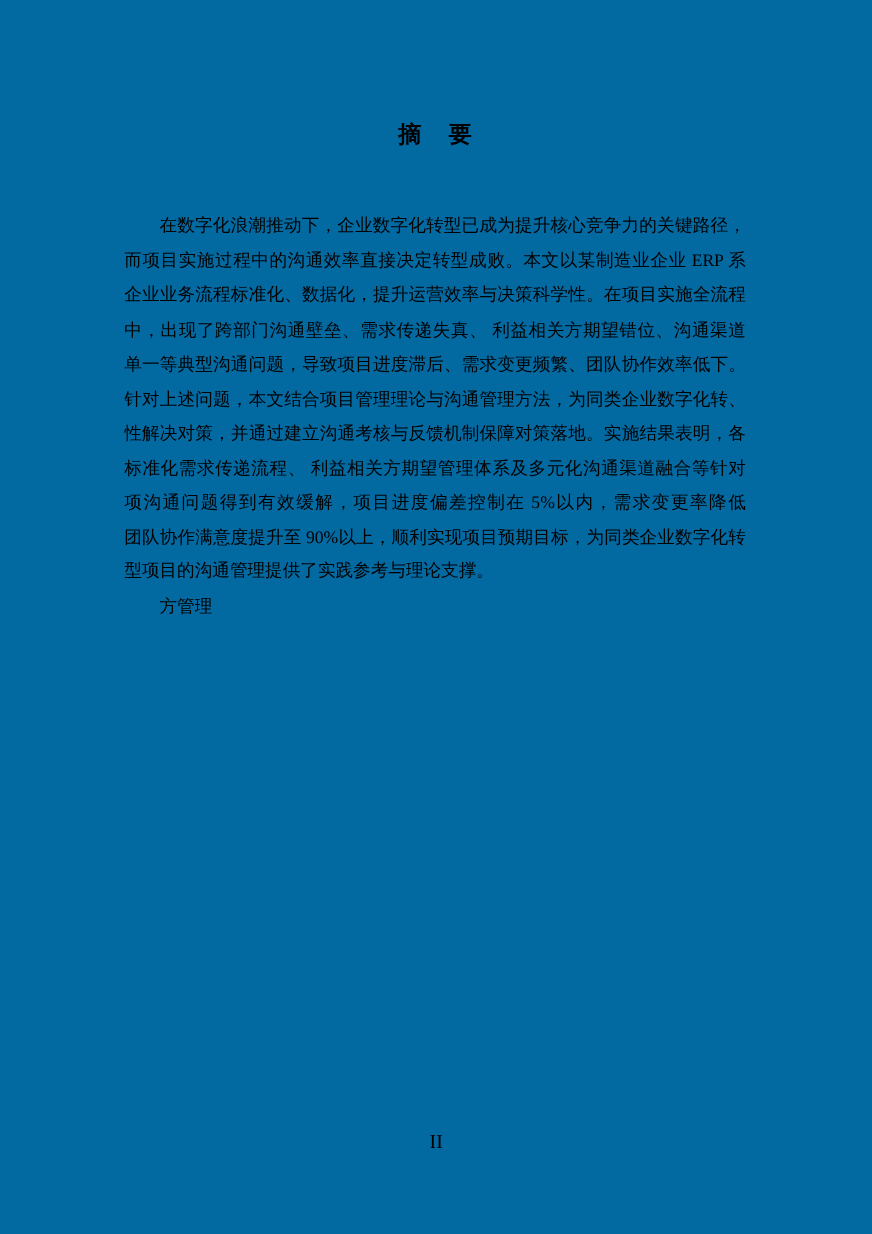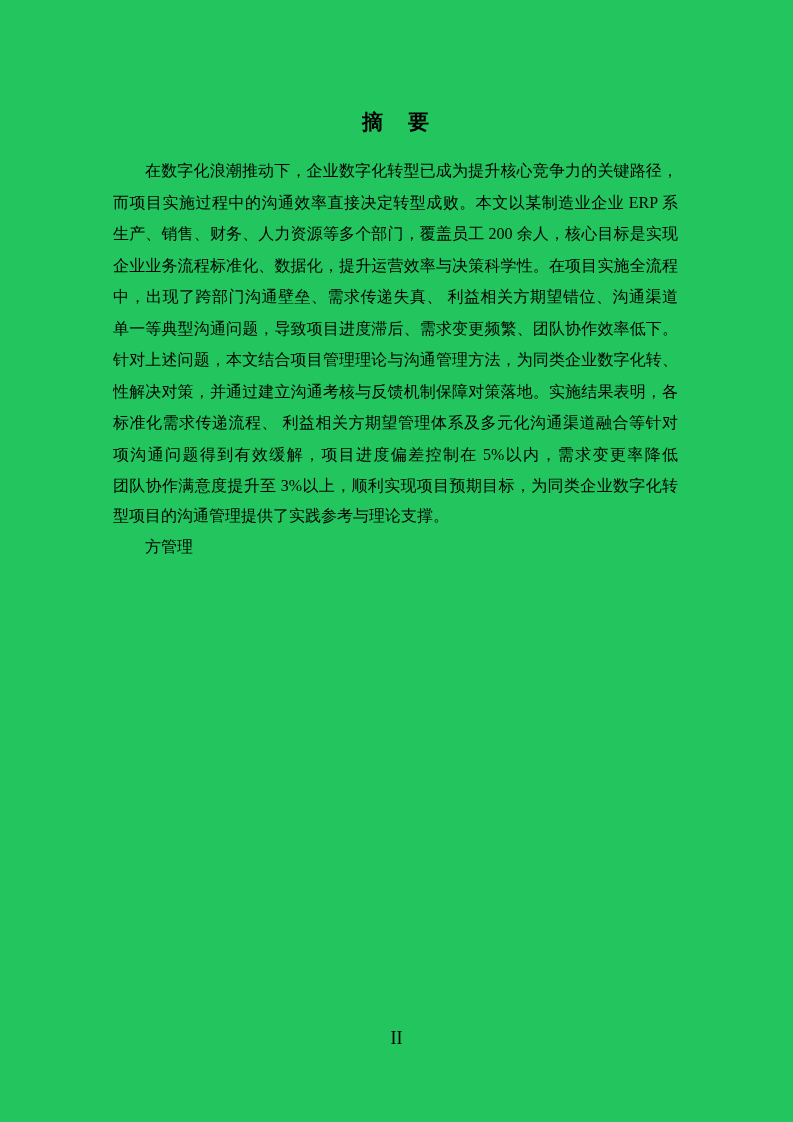--- a/index.html
+++ b/index.html
@@ -4,39 +4,39 @@
 <style>
   html, body {
     margin: 0;
     padding: 0;
     background: #ffffff;
   }
   .page {
     position: relative;
     width: 793px;
     height: 1122px;
-    background: #22c55e;
+    background: #0369a1;
     overflow: hidden;
     font-family: "Liberation Serif", "DejaVu Serif", serif;
     color: #000000;
   }
   .doc-title {
     position: absolute;
     top: 105px;
     left: 0;
     width: 793px;
     text-align: center;
     font-size: 21px;
     font-weight: bold;
     letter-spacing: 2px;
     line-height: 34px;
   }
   .content {
     position: absolute;
-    top: 155px;
+    top: 190px;
     left: 113px;
     width: 565px;
     font-size: 16px;
     line-height: 31.5px;
   }
   .line {
     text-align: justify;
     text-align-last: justify;
     white-space: pre-wrap;
     height: 31.5px;
@@ -65,29 +65,28 @@
 <body>
 
 <div class="page">
 
   <div class="doc-title">摘　要</div>
 
   <div class="content">
     <div class="abstract">
         <div class="line">在数字化浪潮推动下，企业数字化转型已成为提升核心竞争力的关键路径，</div>
         <div class="line">而项目实施过程中的沟通效率直接决定转型成败。本文以某制造业企业 ERP 系</div>
-        <div class="line">生产、销售、财务、人力资源等多个部门，覆盖员工 200 余人，核心目标是实现</div>
         <div class="line">企业业务流程标准化、数据化，提升运营效率与决策科学性。在项目实施全流程</div>
         <div class="line">中，出现了跨部门沟通壁垒、需求传递失真、 利益相关方期望错位、沟通渠道</div>
         <div class="line">单一等典型沟通问题，导致项目进度滞后、需求变更频繁、团队协作效率低下。</div>
         <div class="line">针对上述问题，本文结合项目管理理论与沟通管理方法，为同类企业数字化转、</div>
         <div class="line">性解决对策，并通过建立沟通考核与反馈机制保障对策落地。实施结果表明，各</div>
         <div class="line">标准化需求传递流程、 利益相关方期望管理体系及多元化沟通渠道融合等针对</div>
         <div class="line">项沟通问题得到有效缓解，项目进度偏差控制在 5%以内，需求变更率降低 60%，</div>
-        <div class="line">团队协作满意度提升至 3%以上，顺利实现项目预期目标，为同类企业数字化转</div>
+        <div class="line">团队协作满意度提升至 90%以上，顺利实现项目预期目标，为同类企业数字化转</div>
         <div class="line">型项目的沟通管理提供了实践参考与理论支撑。</div>
       </div>
     <div class="keywords">
         <div class="line">方管理</div>
       </div>
   </div>
 
   <div class="footer">
     <span>II</span>
   </div>

